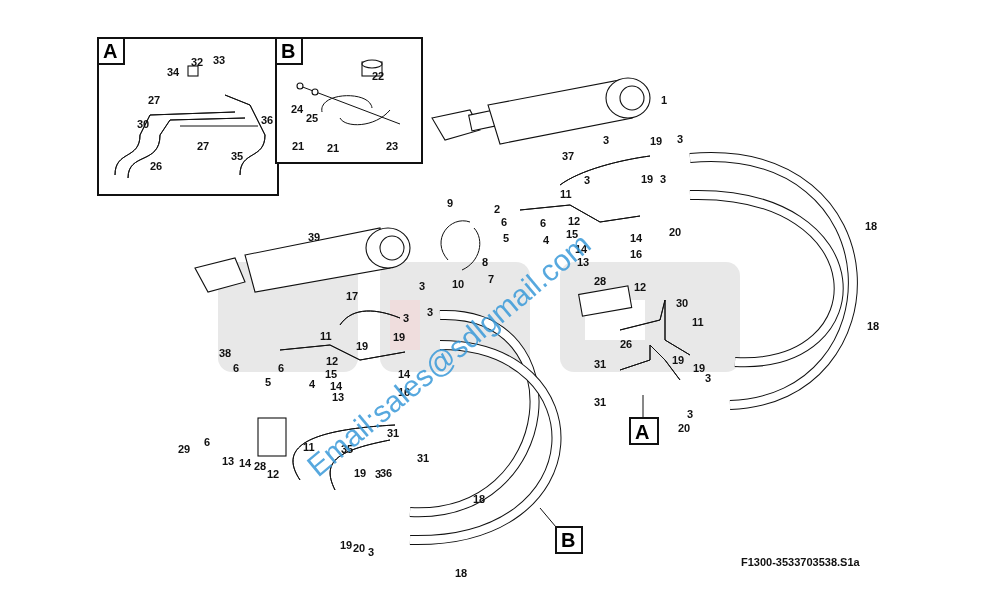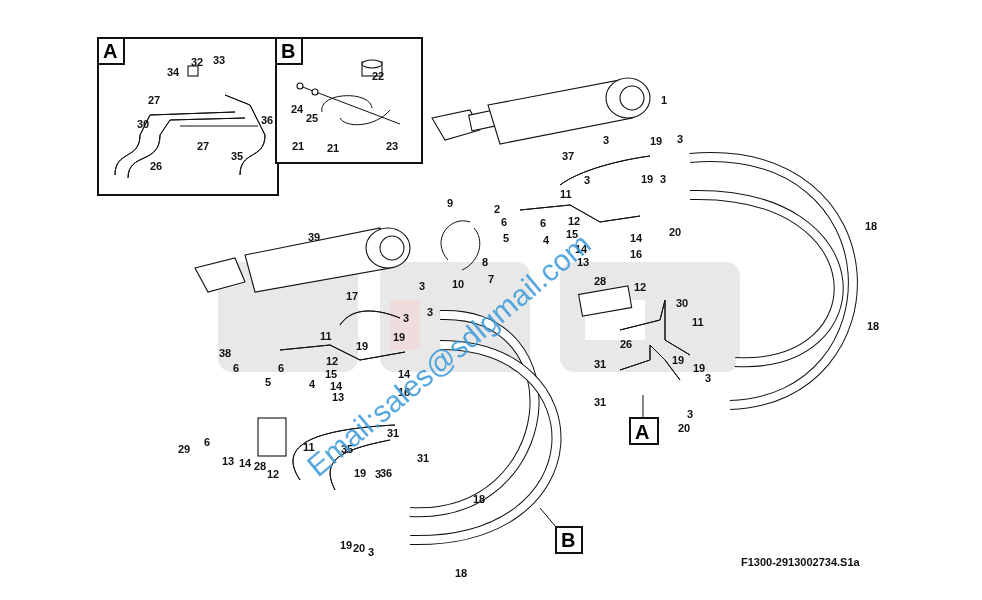--- a/index.html
+++ b/index.html
@@ -209,13 +209,13 @@
         <text x="353" y="552" class="lbl">20</text>
         <text x="368" y="556" class="lbl">3</text>
         <text x="473" y="503" class="lbl">18</text>
         <text x="455" y="577" class="lbl">18</text>
       </g>
 
   <text class="wm" x="0" y="0" transform="translate(318 478) rotate(-40)">Email:sales@sdlgmail.com</text>
 </svg>
 </div>
 
-<div class="code">F1300-2913002734.S1a</div>
+<div class="code">F1300-3533703538.S1a</div>
 
 </body></html>

